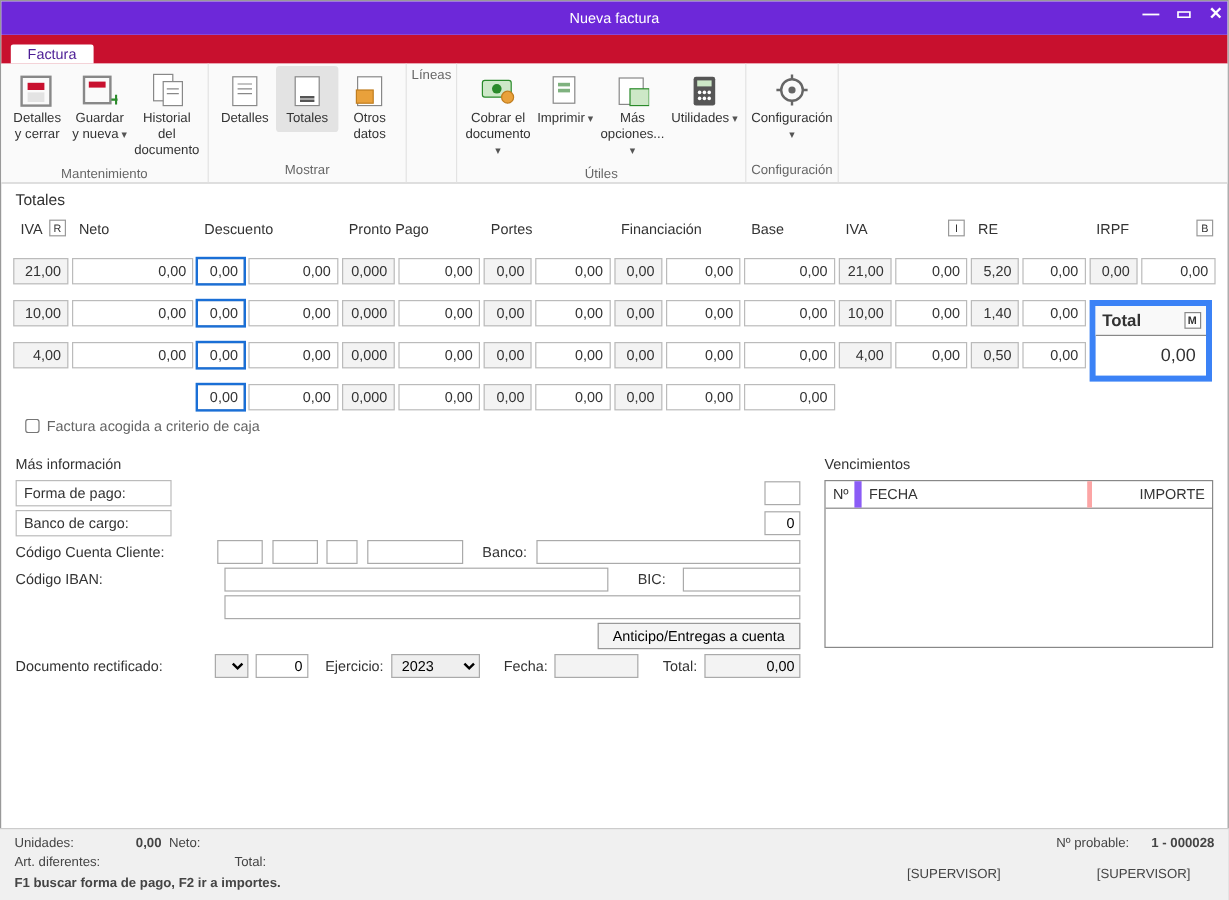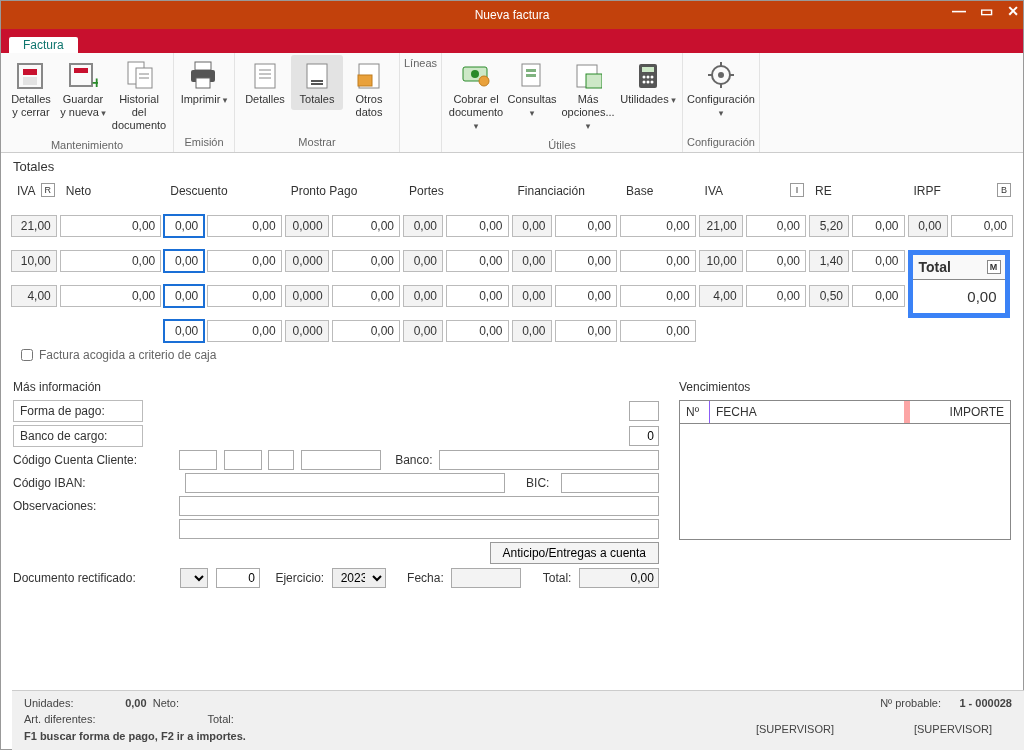--- a/index.html
+++ b/index.html
@@ -1,21 +1,21 @@
 <!DOCTYPE html>
 <html><head>
 <meta charset="utf-8">
 <style>
 * { box-sizing: border-box; margin: 0; padding: 0; font-family: "Segoe UI", Tahoma, sans-serif; }
 body { background: #fff; font-size: 12px; color: #333; width: 1024px; height: 750px; overflow: hidden; border: 1px solid #999;}
-.titlebar { background: #c2410c; color: #fff; height: 28px; display: flex; align-items: center; justify-content: center; position: relative; }
+.titlebar { background: #6d28d9; color: #fff; height: 28px; display: flex; align-items: center; justify-content: center; position: relative; }
 .titlebar .win-controls { position: absolute; right: 4px; top: 2px; display: flex; gap: 14px; }
 .titlebar .win-controls span { font-size: 14px; cursor: pointer; font-weight: bold; }
 .ribbon-tabs { background: #c8102e; height: 24px; display: flex; align-items: flex-end; padding-left: 8px; }
-.ribbon-tab { background: #fff; color: #0f766e; padding: 1px 14px; border-top-left-radius: 2px; border-top-right-radius: 2px; font-size: 12px; }
+.ribbon-tab { background: #fff; color: #4c1d95; padding: 1px 14px; border-top-left-radius: 2px; border-top-right-radius: 2px; font-size: 12px; }
 .ribbon { background: #fafafa; border-bottom: 1px solid #ccc; height: 100px; display: flex; }
 .ribbon-group { display: flex; flex-direction: column; align-items: center; border-right: 1px solid #e3e3e3; padding: 2px 4px 0 4px; }
 .ribbon-group .buttons { display: flex; flex: 1; align-items: flex-start; }
 .ribbon-group .group-label { font-size: 11px; color: #666; padding: 2px 0 4px 0; }
 .ribbon-btn { display: flex; flex-direction: column; align-items: center; justify-content: flex-start; width: 60px; padding: 4px 2px; text-align: center; font-size: 11px; line-height: 1.2; cursor: pointer; border-radius: 3px; }
 .ribbon-btn.narrow { width: 52px; }
 .ribbon-btn.selected { background: #e3e3e3; }
 .ribbon-btn .icon { width: 32px; height: 32px; margin-bottom: 2px; display: flex; align-items: center; justify-content: center; }
 .ribbon-btn .caret::after { content: " \25BE"; font-size: 9px; color: #555; }
 .section-title { font-size: 13px; padding: 6px 12px 2px 12px; font-weight: normal; }
@@ -39,26 +39,26 @@
 .mas-info { flex: 1; }
 .venc { width: 332px; }
 .mi-title { font-size: 12px; margin-bottom: 6px; }
 .form-row { display: flex; align-items: center; margin-bottom: 3px; gap: 6px; justify-content: space-between; }
 .form-row label { width: 160px; font-size: 12px; }
 .boxed-label { border: 1px solid #bbb; padding: 3px 6px; width: 130px; font-size: 12px; }
 .txt { border: 1px solid #aaa; height: 20px; padding: 0 4px; font-size: 12px; }
 .venc-table { border: 1px solid #888; width: 100%; }
 .venc-table .vhdr { display:flex; border-bottom: 1px solid #888; }
 .venc-table .vhdr div { padding: 4px 6px; font-size: 12px; }
-.venc-table .vc-no { width: 30px; border-right: 1px solid #8b5cf6; }
-.venc-table .vc-fecha { flex:1; border-right: 6px solid #fca5a5; }
+.venc-table .vc-no { width: 30px; border-right: 6px solid #8b5cf6; text-align: center; }
+.venc-table .vc-fecha { flex:1; border-right: 4px solid #fca5a5; }
 .venc-table .vc-imp { width: 100px; text-align: right; }
 .venc-body { height: 115px; }
 .btn { border: 1px solid #999; background: #f4f4f4; padding: 3px 12px; font-size:12px; cursor:pointer; }
-.statusbar { position:absolute; bottom:0; left:12px; right:0; background:#f0f0f0; border-top:1px solid #ccc; padding: 4px 12px 6px 12px; font-size:11px; color:#444; }
+.statusbar { position:absolute; bottom:0; left:0; right:0; background:#f0f0f0; border-top:1px solid #ccc; padding: 4px 12px 6px 12px; font-size:11px; color:#444; }
 .status-grid { display:flex; justify-content:space-between; }
 .status-left { line-height:1.5; }
 .status-right { text-align:right; line-height:1.5; }
 .sup-row { display:flex; justify-content:flex-end; gap: 80px; margin-top:10px; padding-right: 20px; text-align: right;}
 svg { display:block; }
 </style>
 </head>
 <body>
 
 <div class="titlebar">
@@ -106,35 +106,20 @@
               <line x1="15" y1="14" x2="25" y2="14" stroke="#888"></line>
               <line x1="15" y1="18" x2="25" y2="18" stroke="#888"></line>
             </svg>
         </span>
         <span>Historial del documento</span>
       </div>
     </div>
     <div class="group-label">Mantenimiento</div>
   </div>
 
-  <div class="ribbon-group">
-    <div class="buttons">
-      <div class="ribbon-btn narrow">
-        <span class="icon">
-          <svg width="30" height="30">
-              <rect x="6" y="2" width="16" height="8" fill="#fff" stroke="#666"></rect>
-              <rect x="2" y="10" width="24" height="12" rx="2" fill="#555"></rect>
-              <rect x="7" y="18" width="14" height="10" fill="#fff" stroke="#666"></rect>
-            </svg>
-        </span>
-        <span class="caret">Imprimir</span>
-      </div>
-    </div>
-    <div class="group-label">Emisión</div>
-  </div>
 
   <div class="ribbon-group">
     <div class="buttons">
       <div class="ribbon-btn narrow">
         <span class="icon">
           <svg width="28" height="28">
               <rect x="4" y="3" width="20" height="24" fill="#fff" stroke="#888"></rect>
               <line x1="8" y1="9" x2="20" y2="9" stroke="#888"></line>
               <line x1="8" y1="13" x2="20" y2="13" stroke="#888"></line>
               <line x1="8" y1="17" x2="20" y2="17" stroke="#888"></line>
@@ -182,21 +167,21 @@
         <span class="caret">Cobrar el documento</span>
       </div>
       <div class="ribbon-btn narrow">
         <span class="icon">
           <svg width="28" height="28">
               <rect x="4" y="3" width="18" height="22" fill="#fff" stroke="#888"></rect>
               <rect x="8" y="8" width="10" height="3" fill="#7fb27f"></rect>
               <rect x="8" y="13" width="10" height="3" fill="#7fb27f"></rect>
             </svg>
         </span>
-        <span class="caret">Consultas</span>
+        <span class="caret">Imprimir</span>
       </div>
       <div class="ribbon-btn">
         <span class="icon">
           <svg width="28" height="28">
               <rect x="3" y="4" width="20" height="22" fill="#fff" stroke="#888"></rect>
               <rect x="12" y="13" width="16" height="14" fill="#cde8c7" stroke="#2a8a2a"></rect>
             </svg>
         </span>
         <span class="caret">Más opciones...</span>
       </div>
@@ -433,37 +418,33 @@
       <label style="width:auto;margin-left:8px">Banco:</label>
       <input class="txt" style="width: 220px;">
     </div>
     <div class="form-row">
       <label>Código IBAN:</label>
       <input class="txt" style="width: 320px;">
       <label style="width:auto;margin-left:10px">BIC:</label>
       <input class="txt" style="width: 98px;">
     </div>
     <div class="form-row">
-      <label>Observaciones:</label>
-      <input class="txt" style="width: 480px;">
-    </div>
-    <div class="form-row">
       <label></label>
       <input class="txt" style="width: 480px;">
     </div>
     <div class="form-row">
       <label></label>
       <button class="btn">Anticipo/Entregas a cuenta</button>
     </div>
     <div class="form-row" style="margin-top:4px">
       <label>Documento rectificado:</label>
       <select class="txt" style="width:28px"></select>
       <input class="txt" style="width: 44px; text-align: right;" value="0">
       <label style="width:auto;margin-left:8px">Ejercicio:</label>
-      <select class="txt" style="width:54px"><option>2023</option></select>
+      <select class="txt" style="width:74px"><option>2023</option></select>
       <label style="width:auto;margin-left:14px">Fecha:</label>
       <input class="txt" style="width: 70px; background: rgb(243, 243, 243);">
       <label style="width:auto;margin-left:14px">Total:</label>
       <input class="txt" style="width: 80px; text-align: right; background: rgb(243, 243, 243);" value="0,00">
     </div>
   </div>
 
   <div class="venc">
     <div class="mi-title">Vencimientos</div>
     <div class="venc-table">

